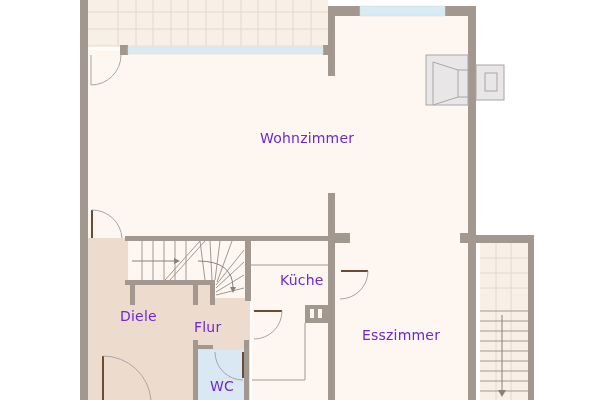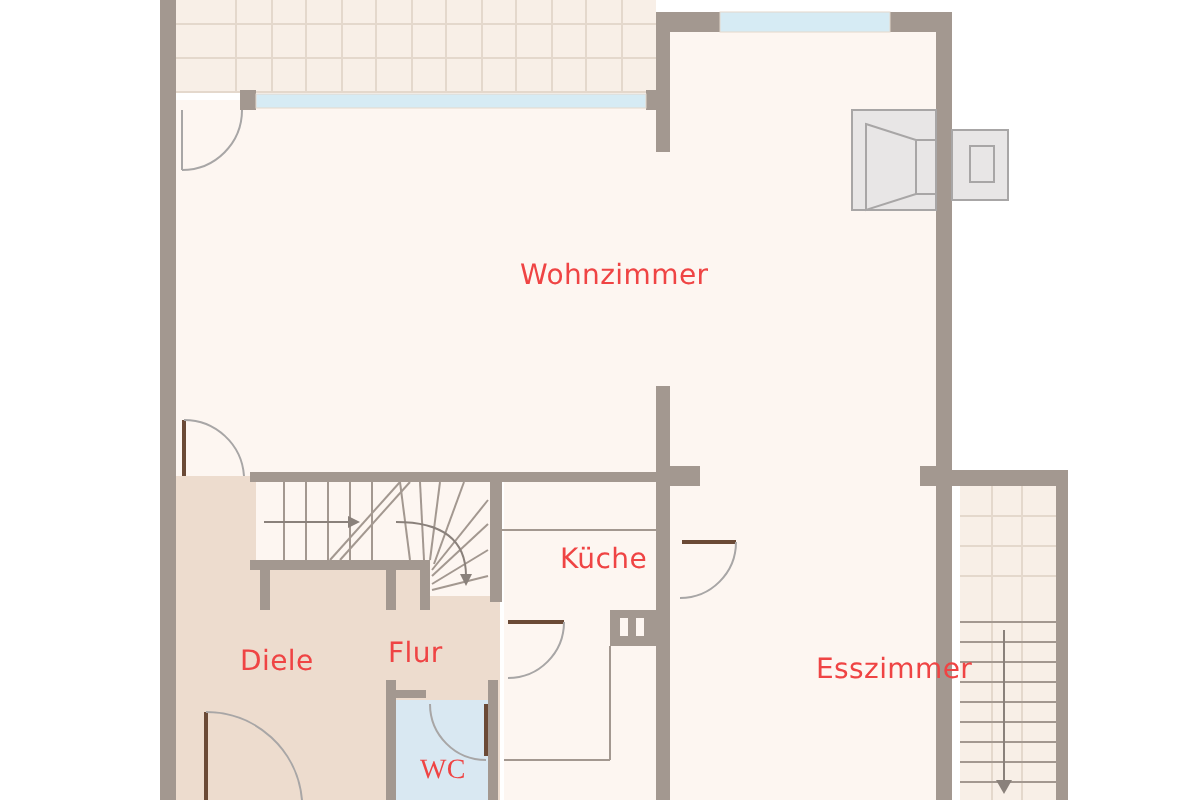--- a/index.html
+++ b/index.html
@@ -1,18 +1,18 @@
 <!DOCTYPE html>
 <html><head>
 <meta charset="utf-8">
 <style>
   html,body{margin:0;padding:0;background:#ffffff;}
   body{width:600px;height:400px;overflow:hidden;position:relative;font-family:"DejaVu Sans","Liberation Sans",sans-serif;}
   #plan{position:absolute;left:0;top:0;}
-  .label{position:absolute;font-size:14px;color:#ef4444;font-weight:500;letter-spacing:0.2px;white-space:nowrap;}
+  .label{position:absolute;font-size:14px;color:#6d28d9;font-weight:500;letter-spacing:0.2px;white-space:nowrap;}
 </style>
 </head>
 <body>
 
 <svg id="plan" width="600" height="400" viewBox="0 0 600 400" xmlns="http://www.w3.org/2000/svg">
 
   <g>
     <rect x="88" y="0" width="240" height="46" fill="#f8efe7"></rect>
     <g stroke="#e4d8cc" stroke-width="1">
       <line x1="88" y1="12" x2="328" y2="12"></line>
@@ -159,16 +159,16 @@
     <path d="M215,352 A28,28 0 0,0 243,380" stroke="#a8a6a6" stroke-width="1" fill="none"></path>
   </g>
   <g>
     <line x1="103" y1="356" x2="103" y2="400" stroke="#6b4a36" stroke-width="2"></line>
     <path d="M103,356 A48,48 0 0,1 151,400" stroke="#a8a6a6" stroke-width="1" fill="none"></path>
   </g>
 </svg>
 
 <div class="label" style="left:260px;top:130px;">Wohnzimmer</div>
 <div class="label" style="left:280px;top:272px;">Küche</div>
-<div class="label" style="left:362px;top:327px;margin-left:46px;">Esszimmer</div>
-<div class="label" style="left:120px;top:323px;">Diele</div>
+<div class="label" style="left:362px;top:327px;">Esszimmer</div>
+<div class="label" style="left:120px;top:308px;">Diele</div>
 <div class="label" style="left:194px;top:319px;">Flur</div>
-<div class="label" style="left:210px;top:378px;font-family:Liberation Serif, serif;">WC</div>
+<div class="label" style="left:210px;top:378px;">WC</div>
 
 </body></html>

